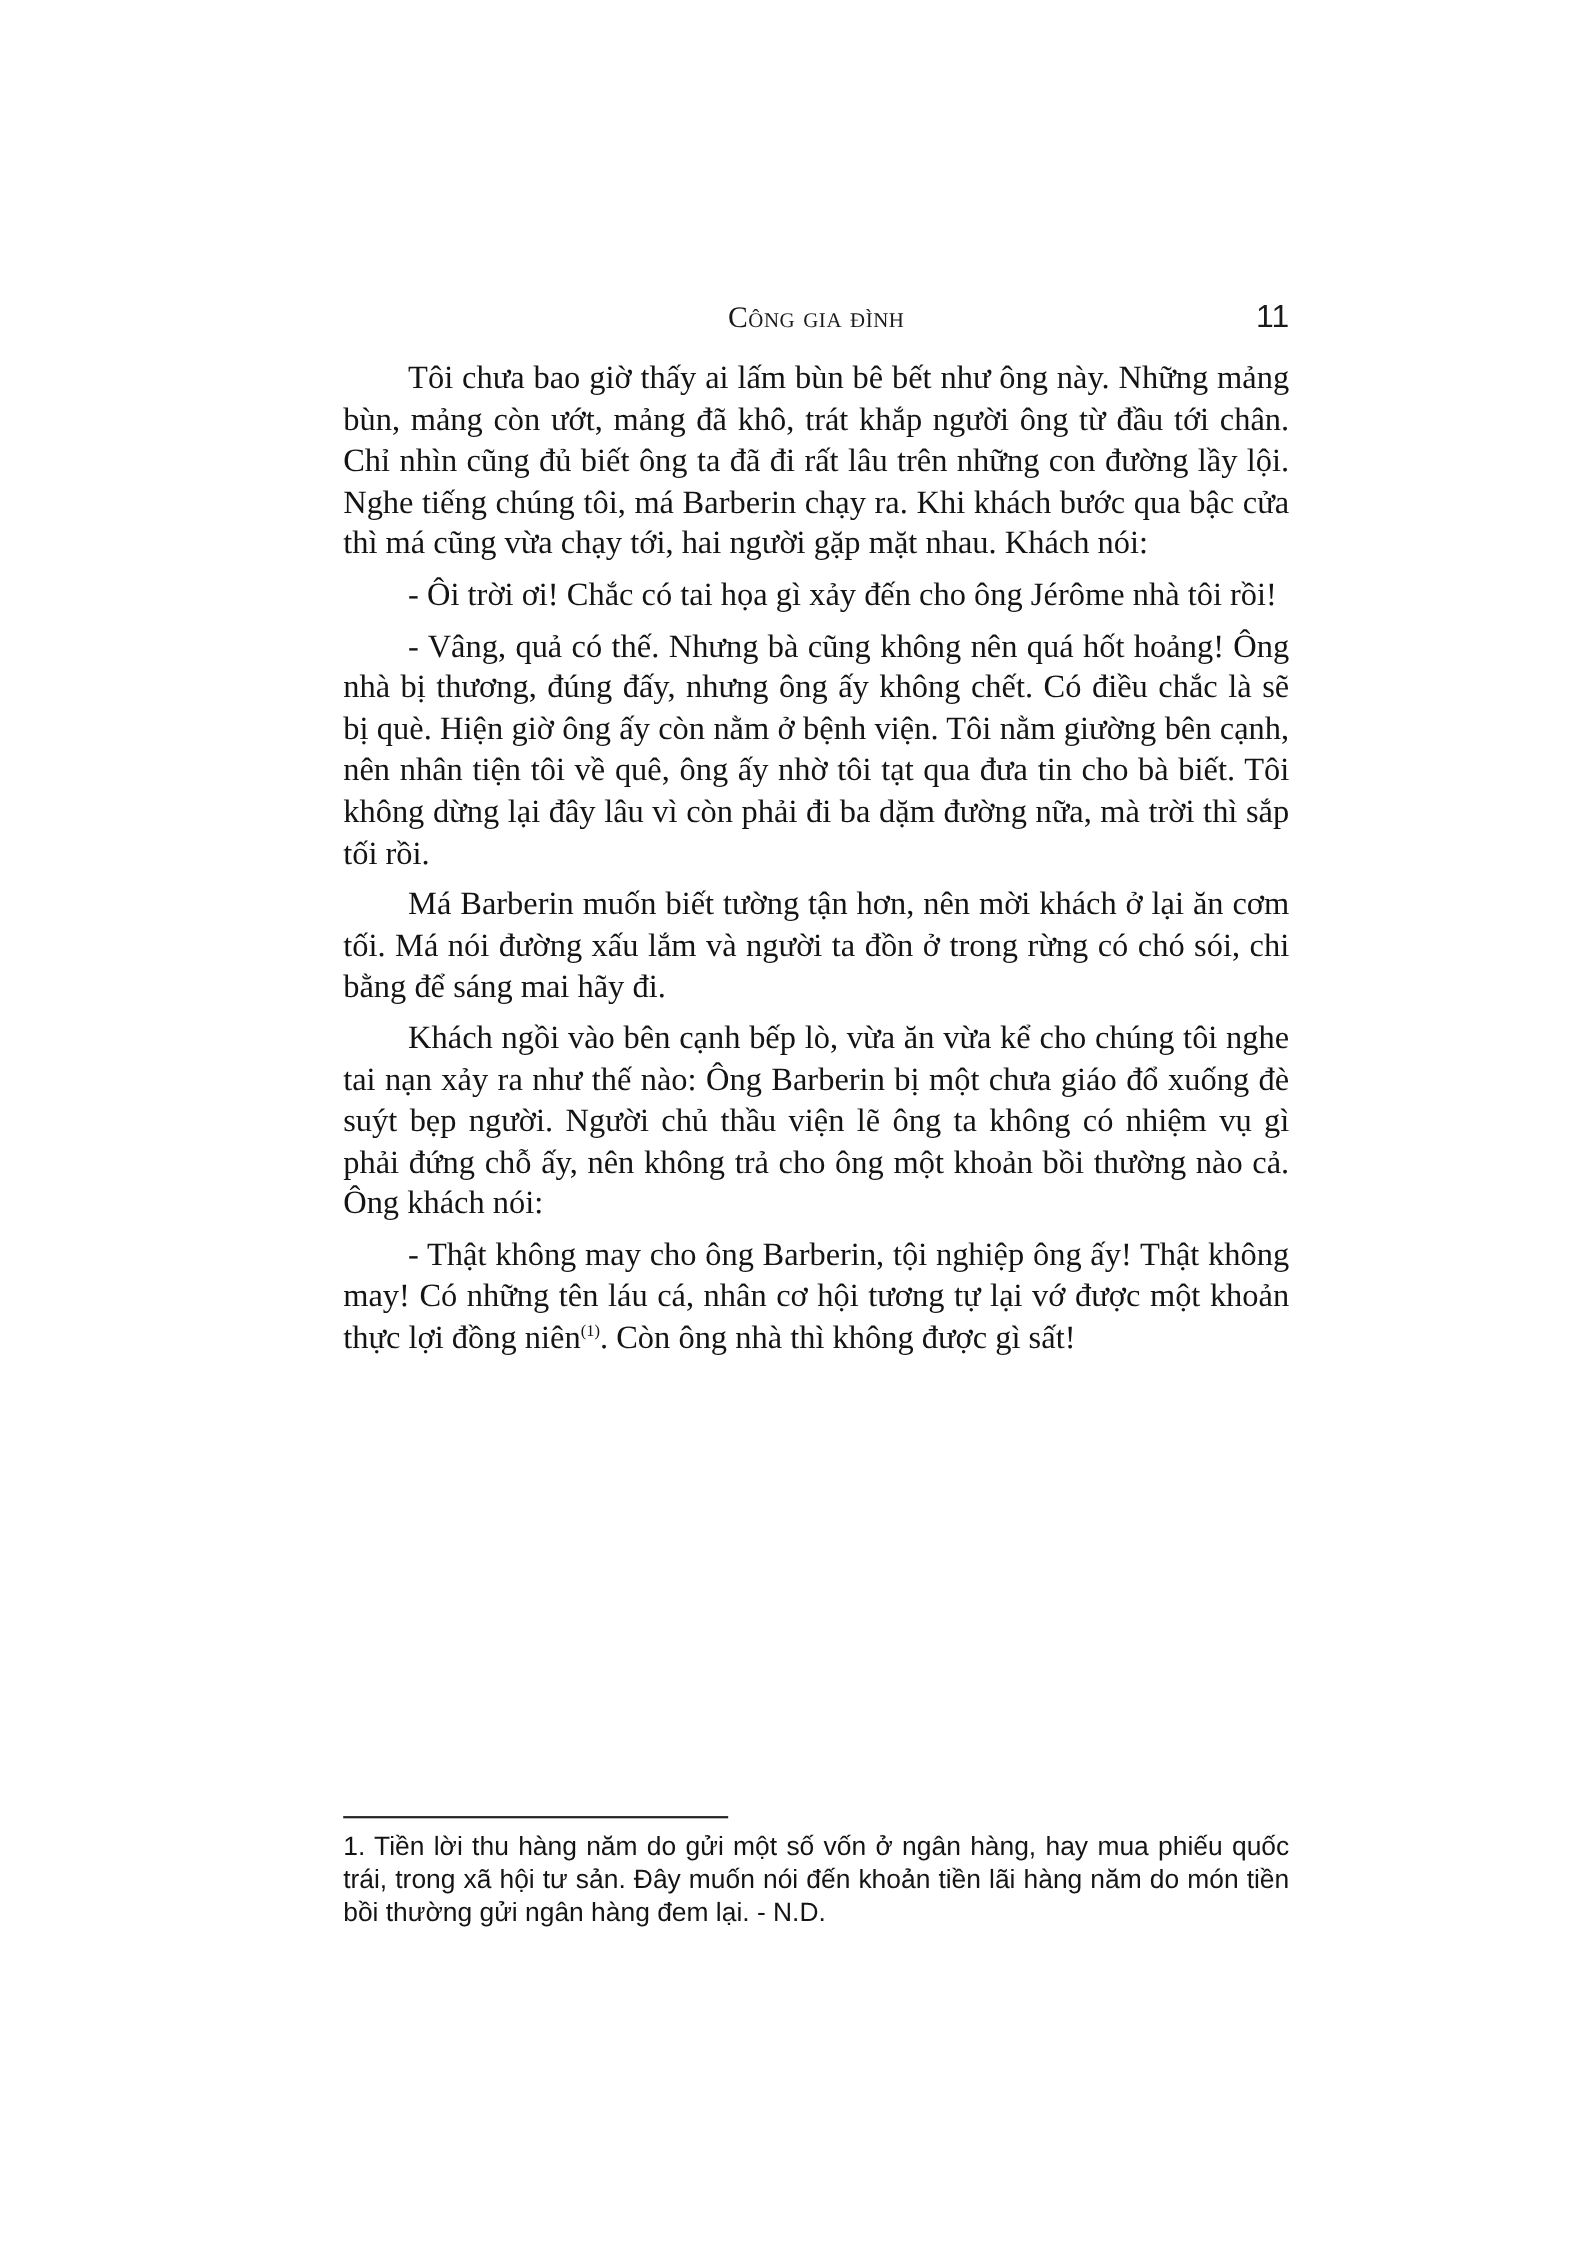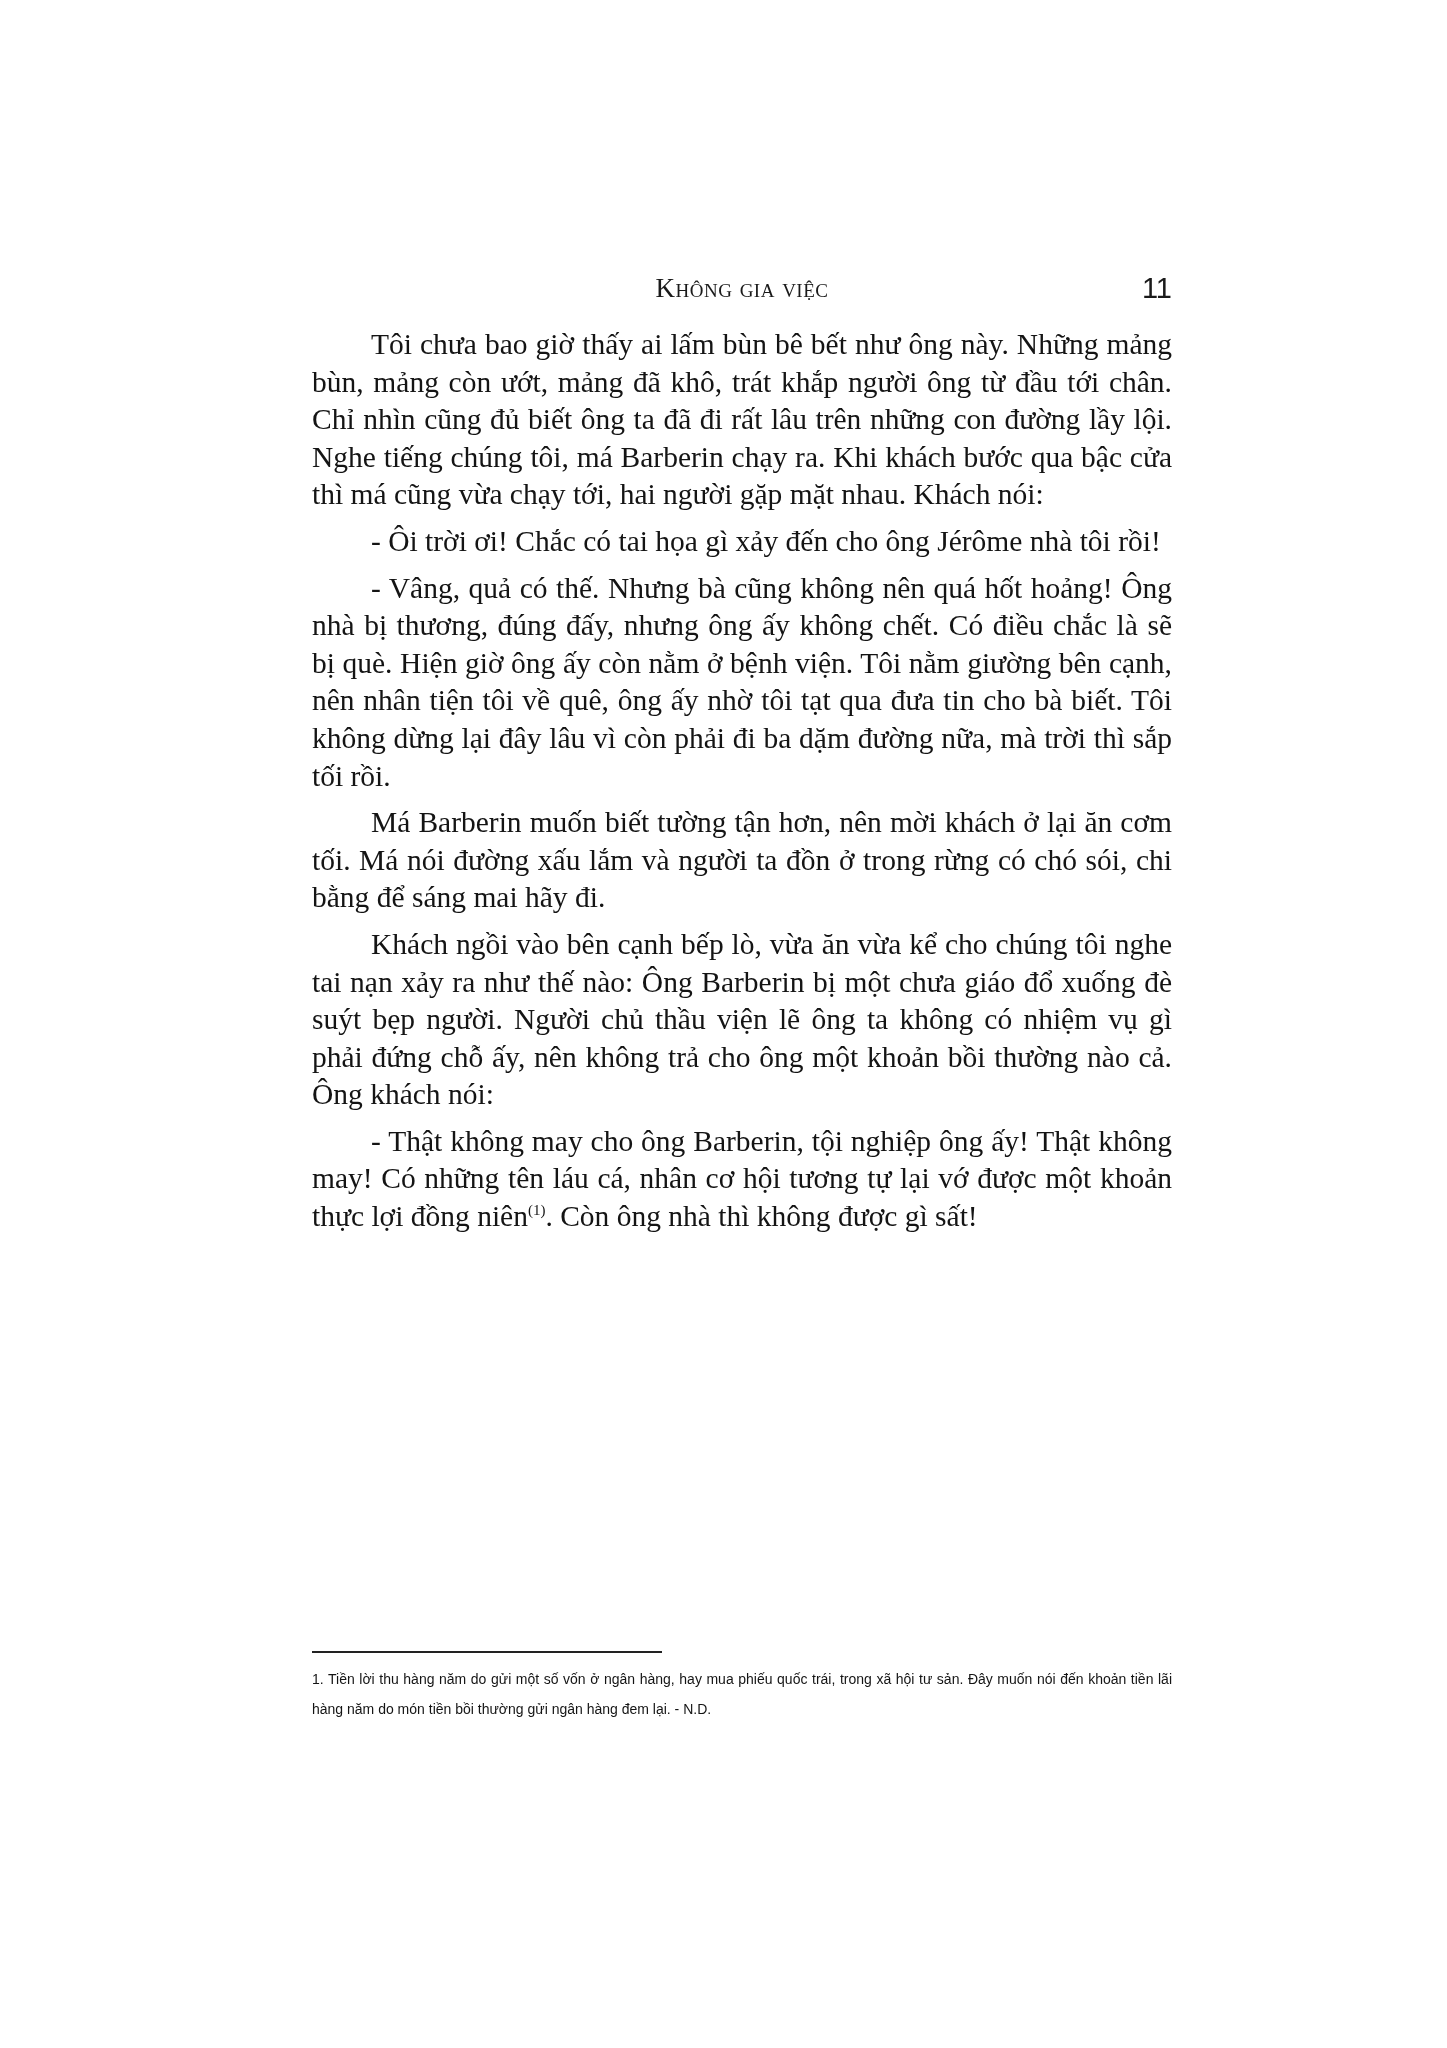--- a/index.html
+++ b/index.html
@@ -73,34 +73,34 @@
     width: 350px;
     height: 0;
     border-top: 2px solid #222;
   }
   .footnotes {
     position: absolute;
     left: 312px;
     width: 860px;
     top: 1664px;
     font-family: "Liberation Sans", sans-serif;
-    font-size: 14px;
+    font-size: 24px;
     line-height: 30px;
     text-align: justify;
     color: #141414;
   }
   .footnotes p { margin: 0; }
 </style>
 </head>
 <body>
 
 <div class="page">
 
   <div class="running-header">
-    <div class="running-title">Không gia việc</div>
+    <div class="running-title">Công gia đình</div>
     <div class="page-number">11</div>
   </div>
 
   <div class="body-text">
     <p>Tôi chưa bao giờ thấy ai lấm bùn bê bết như ông này. Những mảng bùn, mảng còn ướt, mảng đã khô, trát khắp người ông từ đầu tới chân. Chỉ nhìn cũng đủ biết ông ta đã đi rất lâu trên những con đường lầy lội. Nghe tiếng chúng tôi, má Barberin chạy ra. Khi khách bước qua bậc cửa thì má cũng vừa chạy tới, hai người gặp mặt nhau. Khách nói:</p>
     <p class="dialogue">- Ôi trời ơi! Chắc có tai họa gì xảy đến cho ông Jérôme nhà tôi rồi!</p>
     <p class="dialogue">- Vâng, quả có thế. Nhưng bà cũng không nên quá hốt hoảng! Ông nhà bị thương, đúng đấy, nhưng ông ấy không chết. Có điều chắc là sẽ bị què. Hiện giờ ông ấy còn nằm ở bệnh viện. Tôi nằm giường bên cạnh, nên nhân tiện tôi về quê, ông ấy nhờ tôi tạt qua đưa tin cho bà biết. Tôi không dừng lại đây lâu vì còn phải đi ba dặm đường nữa, mà trời thì sắp tối rồi.</p>
     <p>Má Barberin muốn biết tường tận hơn, nên mời khách ở lại ăn cơm tối. Má nói đường xấu lắm và người ta đồn ở trong rừng có chó sói, chi bằng để sáng mai hãy đi.</p>
     <p>Khách ngồi vào bên cạnh bếp lò, vừa ăn vừa kể cho chúng tôi nghe tai nạn xảy ra như thế nào: Ông Barberin bị một chưa giáo đổ xuống đè suýt bẹp người. Người chủ thầu viện lẽ ông ta không có nhiệm vụ gì phải đứng chỗ ấy, nên không trả cho ông một khoản bồi thường nào cả. Ông khách nói:</p>
     <p class="dialogue"><span>- Thật không may cho ông Barberin, tội nghiệp ông ấy! Thật không may! Có những tên láu cá, nhân cơ hội tương tự lại vớ được một khoản thực lợi đồng niên</span><sup class="fnref">(1)</sup><span>. Còn ông nhà thì không được gì sất!</span></p>

